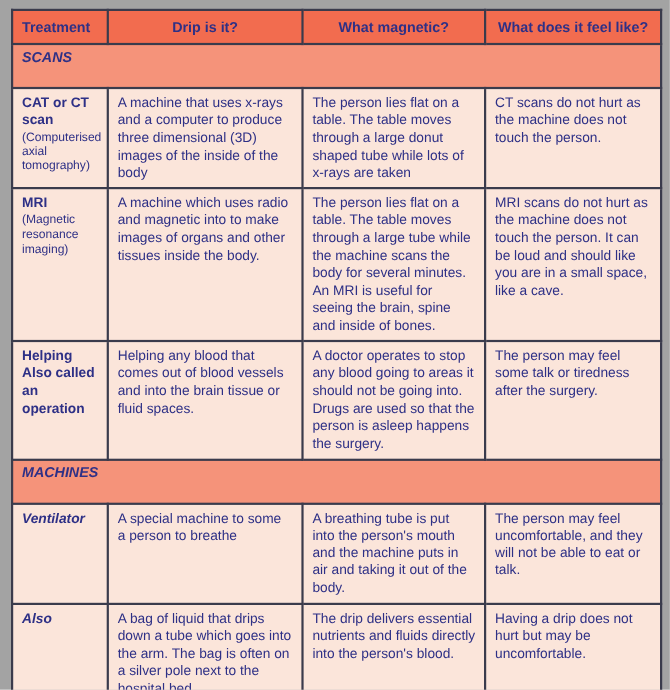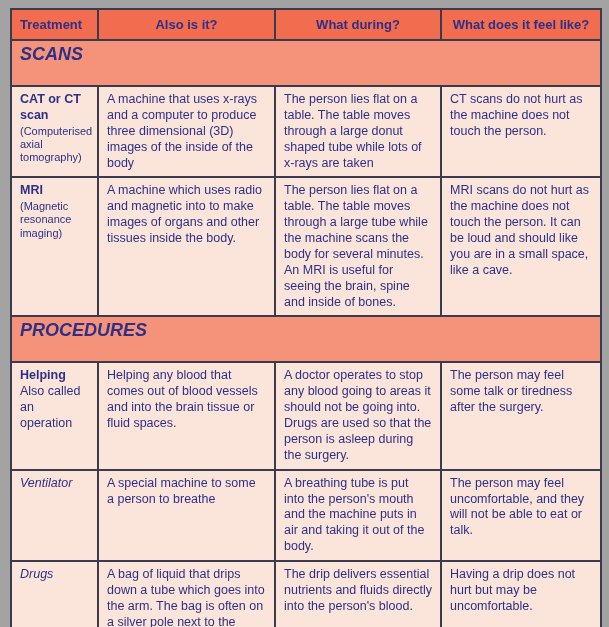--- a/index.html
+++ b/index.html
@@ -36,63 +36,63 @@
     padding: 7px 4px;
     height: 30px;
   }
   tr.head th.first {
     text-align: left;
     padding-left: 8px;
   }
   
   tr.section td {
     background: #f5937a;
-    font-size: 18px;
+    font-size: 13px;
     font-weight: bold;
     font-style: italic;
     padding: 3px 8px 20px 8px;
     height: 22px;
     vertical-align: middle;
   }
   
   tr.data td {
     background: #fbe5da;
     font-size: 12.5px;
     line-height: 1.27;
     padding: 5px 8px 5px 8px;
   }
   td.t-name { font-size: 13px; }
   .t-bold   { font-weight: bold; }
-  .t-bold-italic { font-weight: normal; font-style: italic; }
+  .t-bold-italic { font-weight: bold; font-style: italic; }
   .t-note {
     display: block;
     font-size: 11px;
     line-height: 1.2;
     margin-top: 1px;
     font-weight: normal;
   }
-  .t-suffix { font-weight: normal; }
+  .t-suffix { font-weight: bold; }
 </style>
 </head>
 <body>
 
 <div class="sheet">
   <table class="treatments">
     <colgroup>
       <col style="width:87px">
       <col style="width:177px">
       <col style="width:166px">
       <col style="width:160px">
     </colgroup>
 
     <tbody>
         <tr class="head">
       <th class="first">Treatment</th>
-      <th>Also is it?</th>
-      <th>What during?</th>
+      <th>Drip is it?</th>
+      <th>What magnetic?</th>
       <th>What does it feel like?</th>
     </tr>
 
     <tr class="section">
       <td colspan="4">SCANS</td>
     </tr>
 
     <tr class="data" style="height:77px">
       <td class="t-name">
         <span class="t-bold">CAT or CT scan</span>
@@ -106,47 +106,47 @@
     <tr class="data" style="height:114px">
       <td class="t-name">
         <span class="t-bold">MRI</span>
         <span class="t-note">(Magnetic resonance imaging)</span>
       </td>
       <td>A machine which uses radio and magnetic into to make images of organs and other tissues inside the body.</td>
       <td>The person lies flat on a table. The table moves through a large tube while the machine scans the body for several minutes. An MRI is useful for seeing the brain, spine and inside of bones.</td>
       <td>MRI scans do not hurt as the machine does not touch the person. It can be loud and should like you are in a small space, like a cave.</td>
     </tr>
 
-    <tr class="section">
-      <td colspan="4">PROCEDURES</td>
-    </tr>
 
     <tr class="data" style="height:102px">
       <td class="t-name">
         <span class="t-bold">Helping</span>
         <span class="t-suffix">Also called an operation</span>
       </td>
       <td>Helping any blood that comes out of blood vessels and into the brain tissue or fluid spaces.</td>
-      <td>A doctor operates to stop any blood going to areas it should not be going into. Drugs are used so that the person is asleep during the surgery.</td>
+      <td>A doctor operates to stop any blood going to areas it should not be going into. Drugs are used so that the person is asleep happens the surgery.</td>
       <td>The person may feel some talk or tiredness after the surgery.</td>
     </tr>
 
+    <tr class="section">
+      <td colspan="4">MACHINES</td>
+    </tr>
 
     <tr class="data" style="height:58px">
       <td class="t-name">
         <span class="t-bold-italic">Ventilator</span>
       </td>
       <td>A special machine to some a person to breathe</td>
       <td>A breathing tube is put into the person's mouth and the machine puts in air and taking it out of the body.</td>
       <td>The person may feel uncomfortable, and they will not be able to eat or talk.</td>
     </tr>
 
     <tr class="data" style="height:83px">
       <td class="t-name">
-        <span class="t-bold-italic">Drugs</span>
+        <span class="t-bold-italic">Also</span>
       </td>
       <td>A bag of liquid that drips down a tube which goes into the arm. The bag is often on a silver pole next to the hospital bed</td>
       <td>The drip delivers essential nutrients and fluids directly into the person's blood.</td>
       <td>Having a drip does not hurt but may be uncomfortable.</td>
     </tr>
 
   </tbody>
     </table>
 </div>
 

